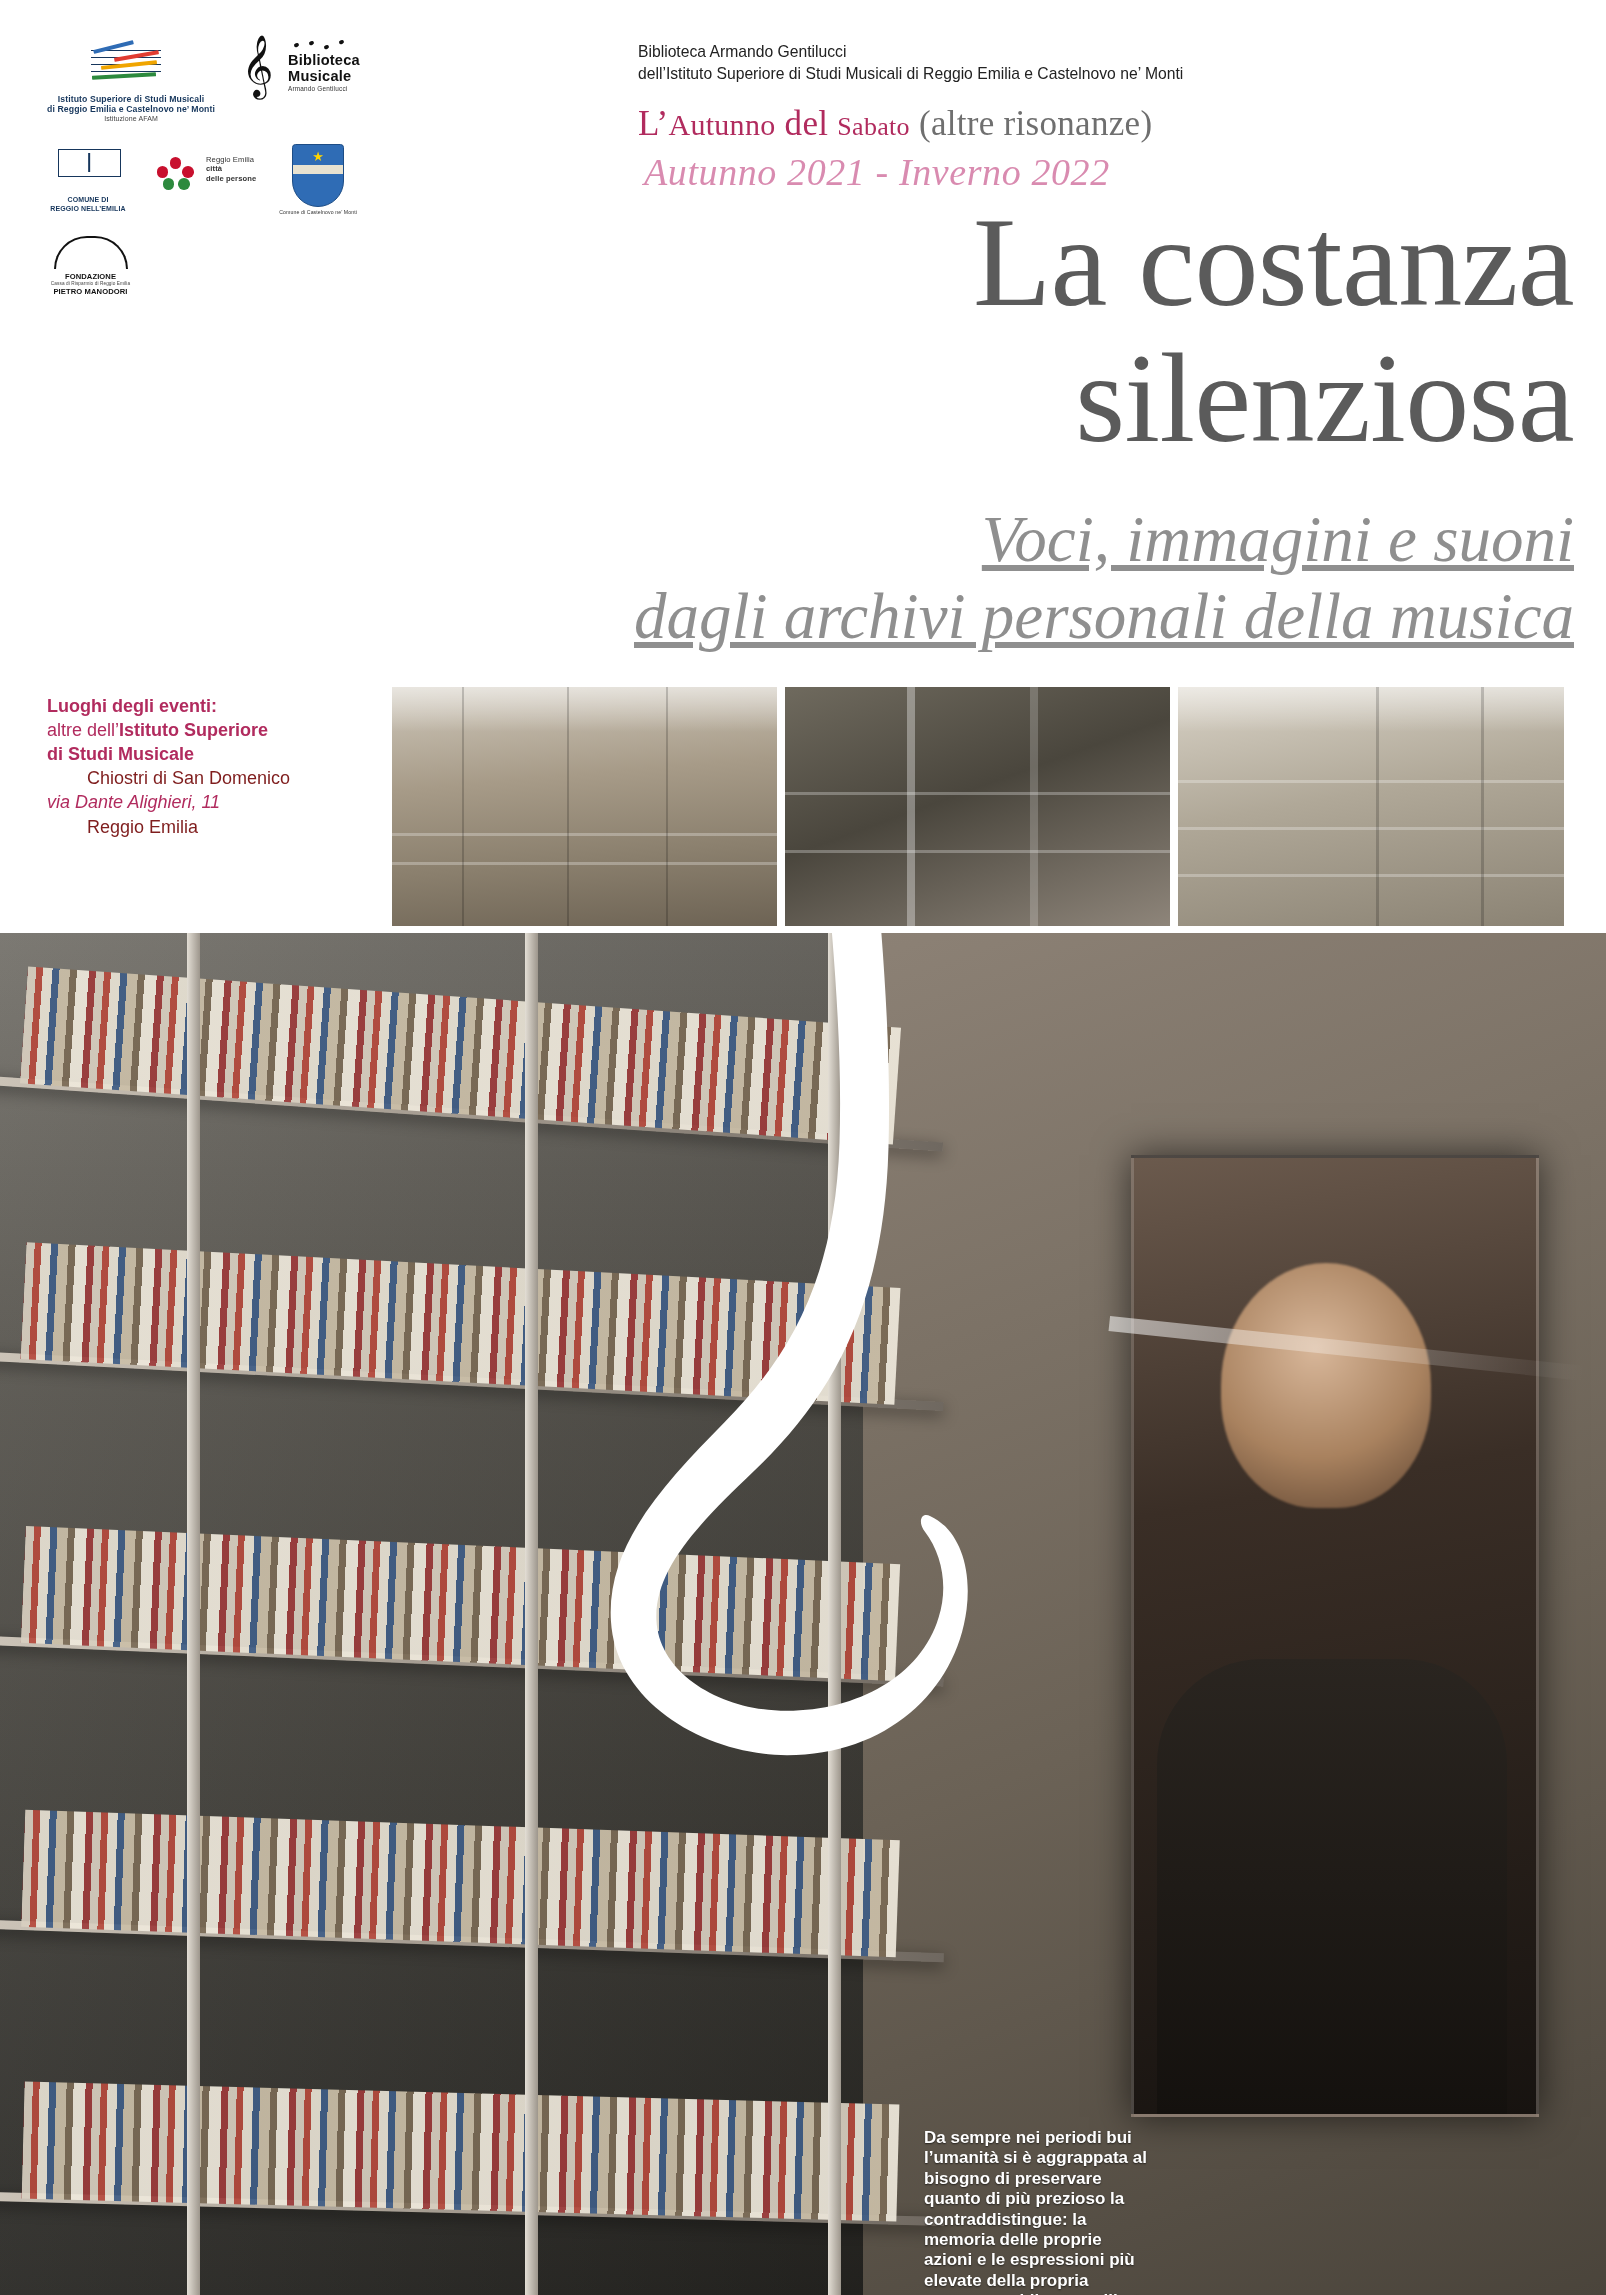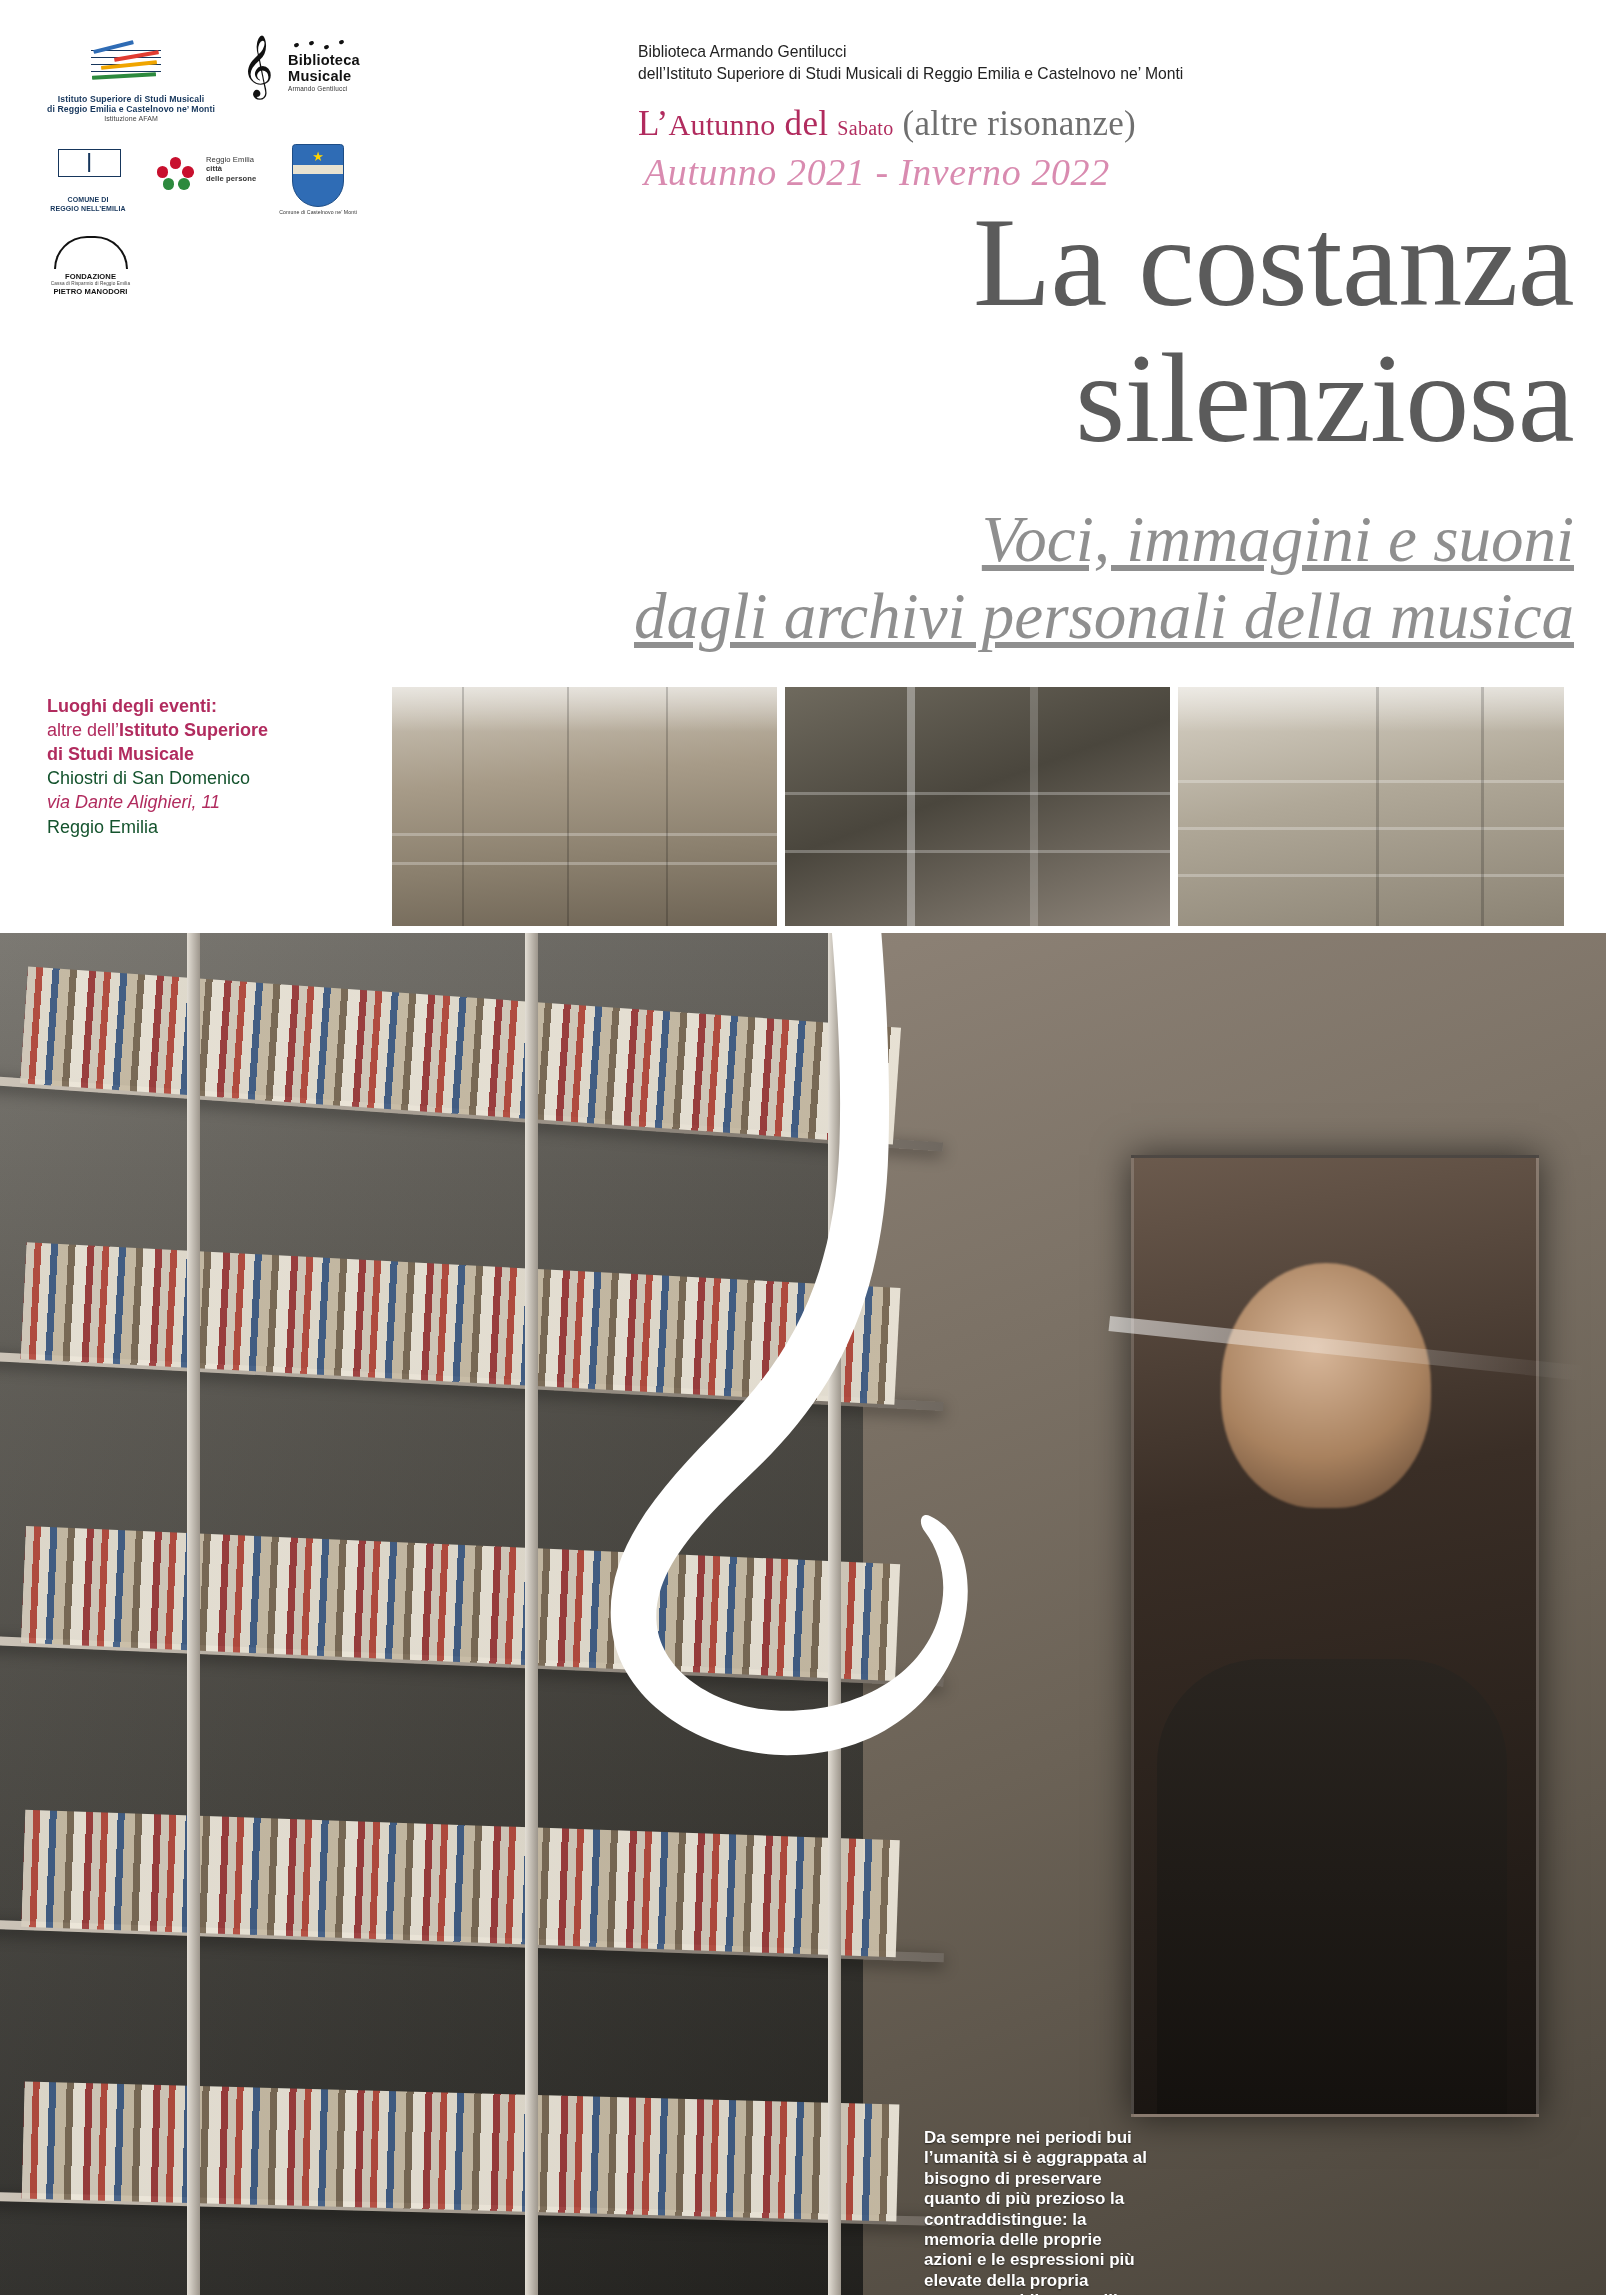--- a/index.html
+++ b/index.html
@@ -258,21 +258,21 @@
   .venue {
     position: absolute;
     left: 47px;
     top: 694px;
     width: 350px;
     color: #b12b5e;
     font-size: 18px;
     line-height: 1.34;
   }
   .venue b { color: #b12b5e; }
-  .venue .dark { color: #14532d; }
+  .venue .dark { color: #7f1d1d; margin-left: 40px; }
   .venue .it { font-style: italic; color: #b12b5e; }
 
   
   .strip {
     position: absolute;
     left: 392px;
     top: 687px;
     width: 1177px;
     height: 239px;
     display: flex;
@@ -504,21 +504,21 @@
     </div>
 
   </div>
 
   <div class="head-org">
     <div>Biblioteca Armando Gentilucci</div>
     <div>dell’Istituto Superiore di Studi Musicali di Reggio Emilia e Castelnovo ne’ Monti</div>
   </div>
 
   <div class="serie-title">
-    <span>L’</span><span class="sc" style="font-size:30px">Autunno</span><span> del </span><span class="sc" style="font-size:20px">Sabato</span><span class="paren"> (altre risonanze)</span>
+    <span>L’</span><span class="sc" style="font-size:30px">Autunno</span><span> del </span><span class="sc" style="font-size:26px">Sabato</span><span class="paren"> (altre risonanze)</span>
   </div>
 
   <div class="season">Autunno 2021 - Inverno 2022</div>
 
   <div class="main-title">
     <span>La costanza</span>
     <span class="l2">silenziosa</span>
   </div>
 
   <div class="subtitle">

